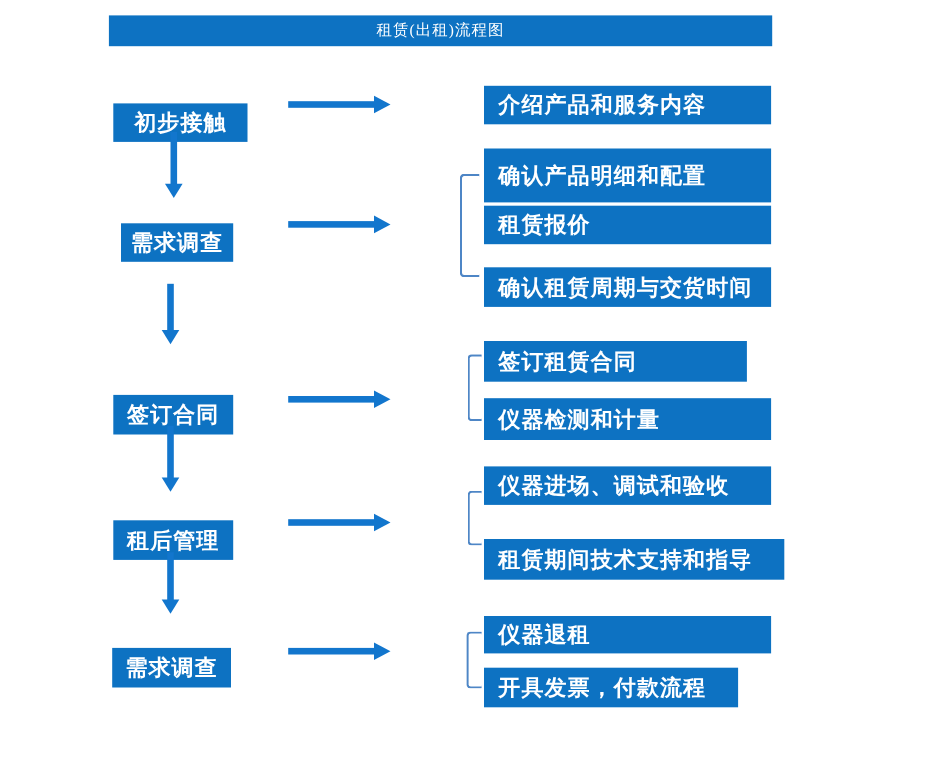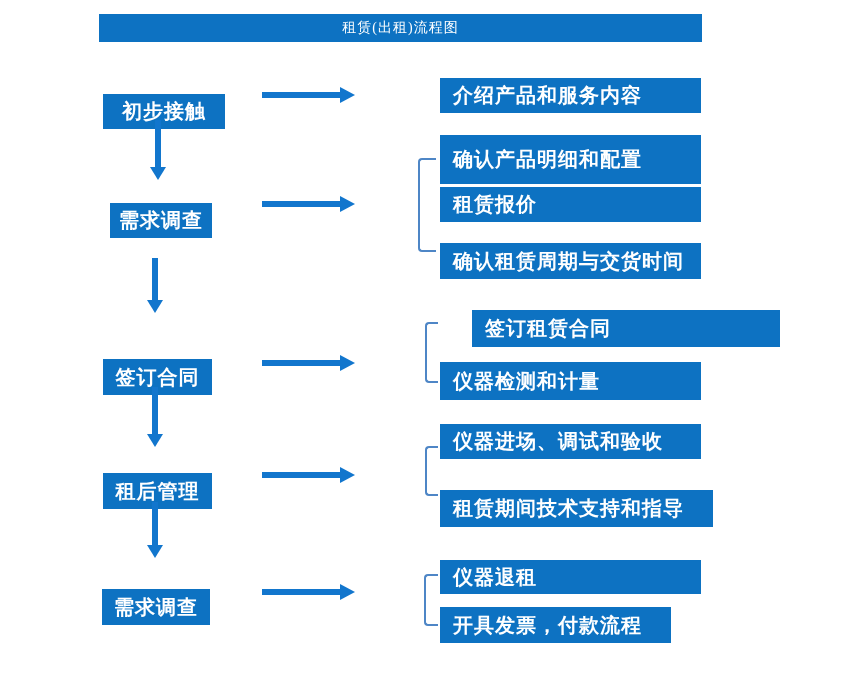--- a/index.html
+++ b/index.html
@@ -109,21 +109,21 @@
   <div class="bracket" style="left:425px;top:322px;width:13px;height:61px;"></div>
   <div class="bracket" style="left:425px;top:446px;width:13px;height:50px;"></div>
   <div class="bracket" style="left:424px;top:574px;width:14px;height:52px;"></div>
 
   <div class="blue-box lefted" style="left:440px;top:78px;width:261px;height:35px;">介绍产品和服务内容</div>
 
   <div class="blue-box lefted" style="left:440px;top:135px;width:261px;height:49px;">确认产品明细和配置</div>
   <div class="blue-box lefted" style="left:440px;top:187px;width:261px;height:35px;">租赁报价</div>
   <div class="blue-box lefted" style="left:440px;top:243px;width:261px;height:36px;">确认租赁周期与交货时间</div>
 
-  <div class="blue-box lefted" style="left:440px;top:310px;width:308px;height:37px;margin-left:32px;">签订租赁合同</div>
+  <div class="blue-box lefted" style="left:440px;top:310px;width:239px;height:37px;">签订租赁合同</div>
   <div class="blue-box lefted" style="left:440px;top:362px;width:261px;height:38px;">仪器检测和计量</div>
 
   <div class="blue-box lefted" style="left:440px;top:424px;width:261px;height:35px;">仪器进场、调试和验收</div>
   <div class="blue-box lefted" style="left:440px;top:490px;width:273px;height:37px;">租赁期间技术支持和指导</div>
 
   <div class="blue-box lefted" style="left:440px;top:560px;width:261px;height:34px;">仪器退租</div>
   <div class="blue-box lefted" style="left:440px;top:607px;width:231px;height:36px;font-family:Liberation Mono, monospace;">开具发票，付款流程</div>
 
 </div>
 

